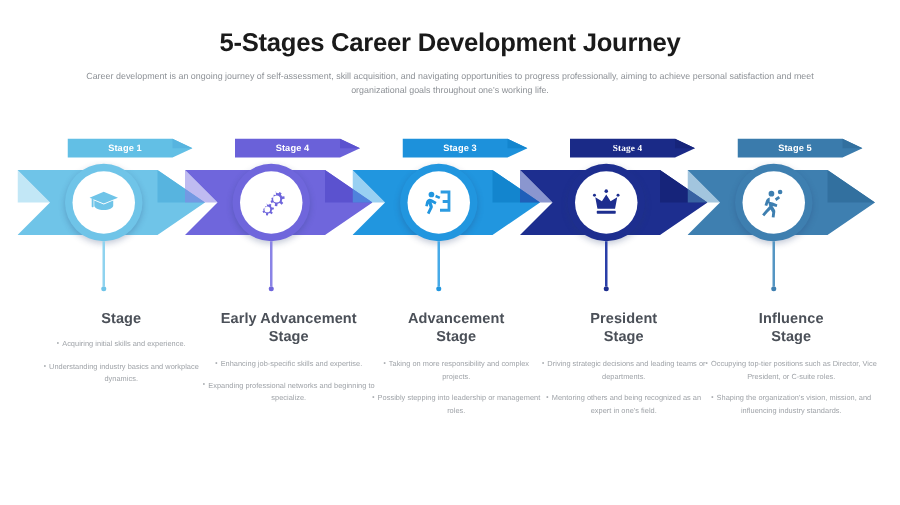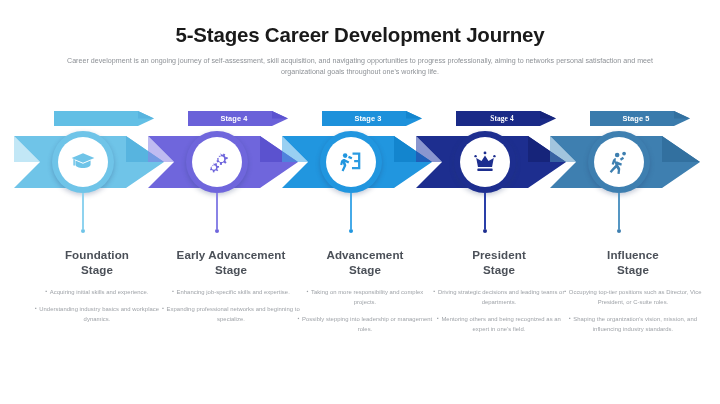--- a/index.html
+++ b/index.html
@@ -145,38 +145,39 @@
     color: #9fa3a8;
   }
 </style>
 </head>
 <body>
 
 <div id="slide">
 
   <div id="header">
     <div id="title">5-Stages Career Development Journey</div>
-    <div id="subtitle">Career development is an ongoing journey of self-assessment, skill acquisition, and navigating opportunities to progress professionally, aiming to networks personal satisfaction and meet organizational goals throughout one's working life.</div>
+    <div id="subtitle">Career development is an ongoing journey of self-assessment, skill acquisition, and navigating opportunities to progress professionally, aiming to achieve personal satisfaction and meet organizational goals throughout one's working life.</div>
   </div>
 
   <div id="strip">
       <div class="stage-col" style="left: 14px;">
         <div class="chev">
           <svg viewBox="0 0 150 72" xmlns="http://www.w3.org/2000/svg">
             <path d="M0 10 L112 10 L150 36 L112 62 L0 62 L26 36 Z" fill="#6FC4E8"></path>
             <path d="M112 10 L150 36 L112 36 Z" fill="#57B4DF"></path>
             <path d="M0 10 L26 36 L0 36 Z" fill="#8FD3EF" opacity="0.55"></path>
           </svg>
         </div>
         <div class="banner">
           <svg viewBox="0 0 100 17" xmlns="http://www.w3.org/2000/svg">
             <path d="M0 1 L84 1 L100 8.5 L84 16 L0 16 Z" fill="#62BFE5"></path>
             <path d="M84 1 L100 8.5 L84 8.5 Z" fill="#57B4DF"></path>
           </svg>
         </div>
+        <div class="banner-label">Stage 1</div>
         <div class="badge" style="background: rgb(111, 196, 232);">
           <div class="badge-inner">
             <svg xmlns="http://www.w3.org/2000/svg" width="26" height="26" viewBox="0 0 24 24" fill="#6FC4E8">
               <path d="M12 4 1.5 8.4 12 12.8 22.5 8.4 12 4z"></path>
               <path d="M5 10.6v3.6c0 1.9 3.1 3.3 7 3.3s7-1.4 7-3.3v-3.6l-7 2.9-7-2.9z"></path>
               <path d="M3.1 9.2v5.6c0 .4.3.7.7.7s.7-.3.7-.7V9.8l-1.4-.6z"></path>
             </svg>
           </div>
         </div>
         <div class="connector">
@@ -301,21 +302,20 @@
         <div class="connector">
           <div class="line" style="background:#5596C3"></div>
           <div class="dot" style="background:#3E7FB0"></div>
         </div>
       </div>
     </div>
 
   <div id="texts">
       <div class="text-col" style="left: 22px;">
         <div class="stage-title">
-          <div>Foundation</div>
           <div>Stage</div>
         </div>
         <div class="bullets">
           <div class="bullet"><span class="bdot">▪</span><span>Acquiring initial skills and experience.</span></div>
           <div class="bullet"><span class="bdot">▪</span><span>Understanding industry basics and workplace dynamics.</span></div>
         </div>
       </div>
       <div class="text-col" style="left: 156px;">
         <div class="stage-title">
           <div>Early Advancement</div>

